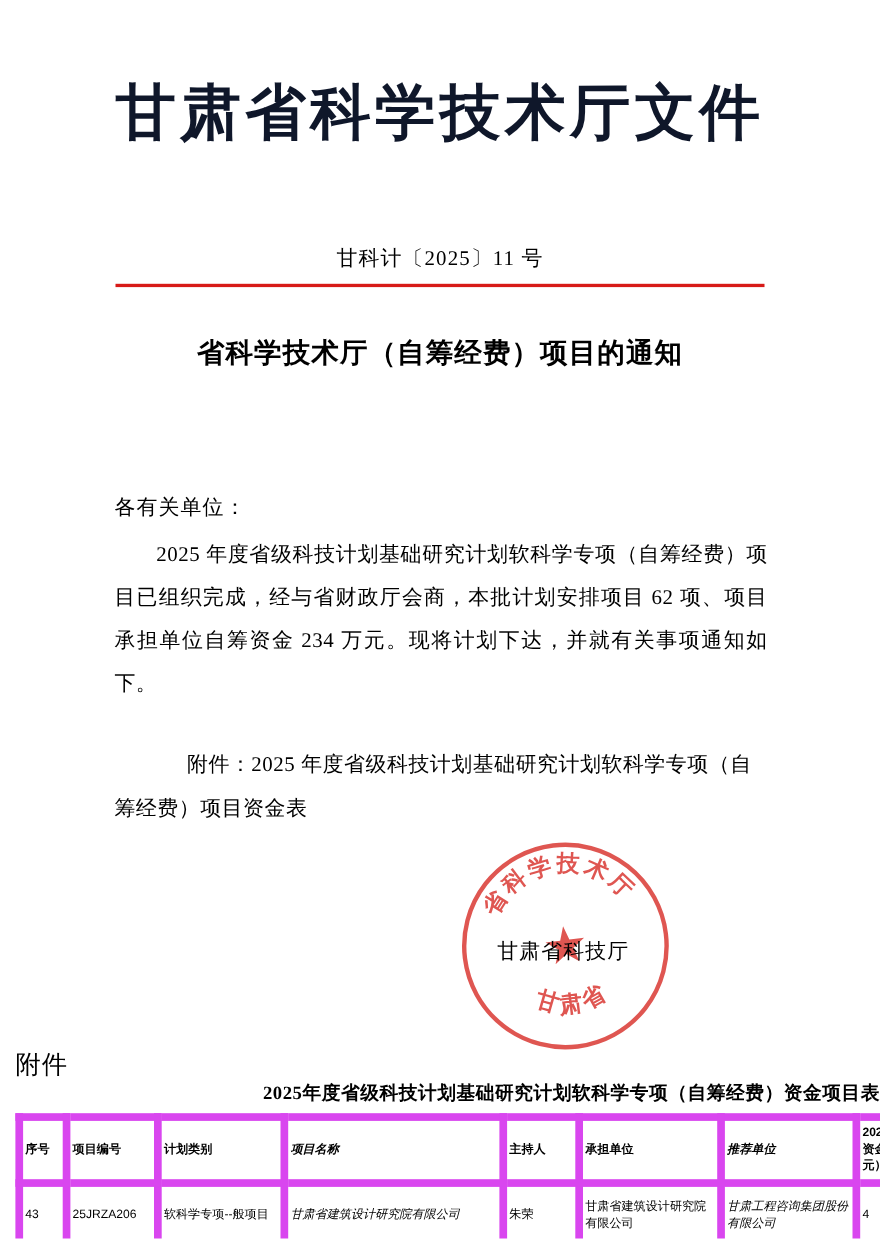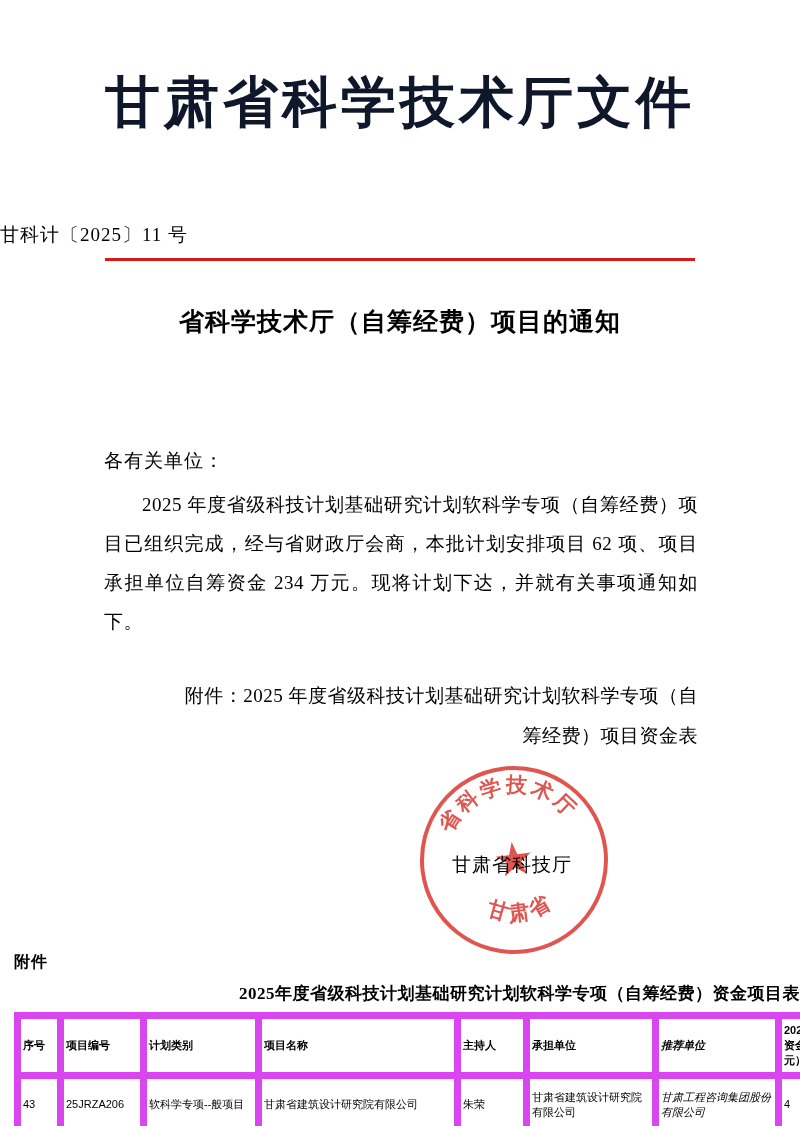--- a/index.html
+++ b/index.html
@@ -38,20 +38,21 @@
     line-height: 1.1;
     white-space: nowrap;
   }
 
   
   .doc-number {
     position: absolute;
     top: 222px;
     left: 0;
     width: 800px;
+    text-align: center;
     font-size: 19px;
     letter-spacing: 1px;
   }
 
   
   .red-rule {
     position: absolute;
     top: 258px;
     left: 105px;
     width: 590px;
@@ -96,21 +97,20 @@
 
   .attach-para {
     position: absolute;
     top: 676px;
     left: 104px;
     width: 594px;
     font-size: 19px;
     line-height: 2.1;
     text-indent: 66px;
     letter-spacing: 0.5px;
-    text-align: right;
   }
 
   
   .seal {
     position: absolute;
     top: 766px;
     left: 420px;
     width: 180px;
     height: 180px;
     border: 4px solid #d8312c;
@@ -159,22 +159,22 @@
     left: 448px;
     font-size: 19px;
     letter-spacing: 1px;
   }
 
   
   .attach-label {
     position: absolute;
     top: 952px;
     left: 14px;
-    font-size: 16px;
-    font-weight: bold;
+    font-size: 23px;
+    font-weight: normal;
     letter-spacing: 1px;
   }
   .attach-title {
     position: absolute;
     top: 982px;
     left: 0;
     width: 800px;
     text-align: right;
     font-size: 17px;
     font-weight: bold;
@@ -198,21 +198,21 @@
     vertical-align: middle;
     padding: 4px 2px;
     line-height: 1.35;
     word-break: break-all;
   }
   .fund-table th { font-weight: bold; height: 38px; }
   .fund-table td { height: 44px; }
   .col-0 { width: 32px; }
   .col-1 { width: 72px; }
   .col-2 { width: 104px; }
-  .col-3 { width: 188px; }
+  .col-3 { width: 188px; font-style: italic; }
   .col-4 { width: 58px; }
   .col-5 { width: 118px; }
   .col-6 { width: 112px; font-style: italic; }
   .col-7 { width: 54px; }
   .col-8 { width: 34px; }
 </style>
 </head>
 <body>
 
 <div class="page">

